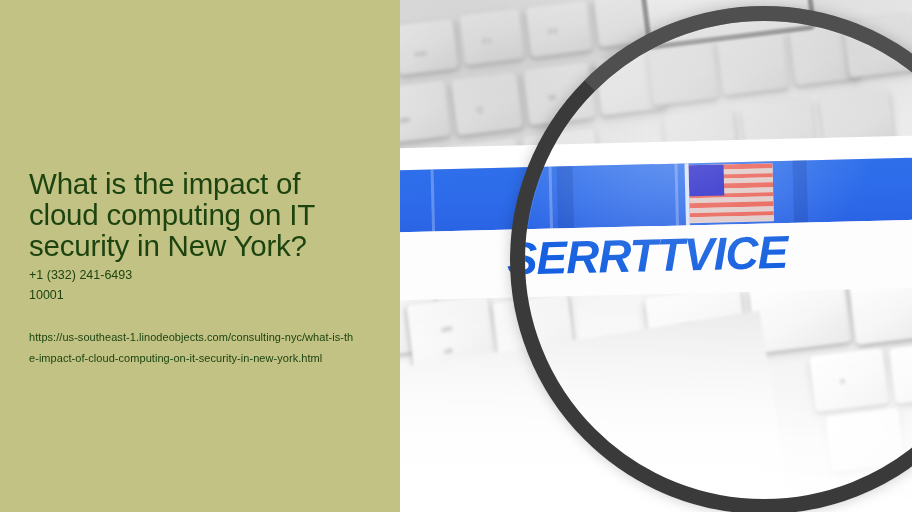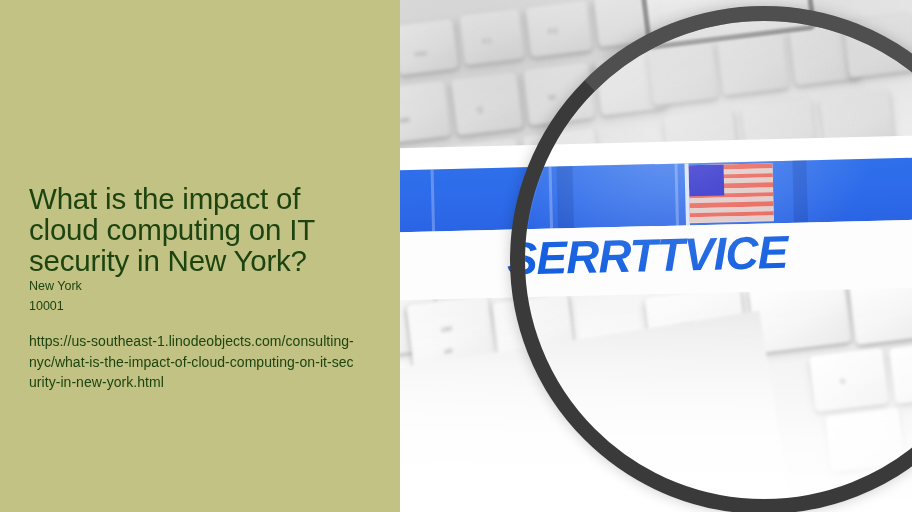--- a/index.html
+++ b/index.html
@@ -28,21 +28,21 @@
     width: 400px;
     height: 512px;
     flex: 0 0 400px;
     background: #c2c284;
     overflow: hidden;
   }
 
   #text-stack {
     position: absolute;
     left: 29px;
-    top: 183px;
+    top: 168px;
     width: 345px;
   }
 
   #page-title {
     font-size: 29.5px;
     line-height: 31px;
     font-weight: 400;
     color: #1d4410;
     letter-spacing: -0.2px;
     margin: 0;
@@ -61,22 +61,22 @@
   .contact-line {
     font-size: 12.5px;
     line-height: 20px;
     color: #1d4410;
     letter-spacing: 0px;
   }
 
   #phone-number { margin-top: 4px; }
 
   #url-block {
-    margin-top: 15px;
-    font-size: 14px;
+    margin-top: 22px;
+    font-size: 11px;
     line-height: 20.5px;
     color: #1d4410;
     width: 330px;
     word-break: break-all;
     letter-spacing: 0.05px;
   }
 
   
   #photo-panel {
     position: relative;
@@ -283,23 +283,23 @@
 <div id="card">
 
   <div id="left-panel">
     <div id="text-stack">
 
       <h1 id="page-title">What is the impact of
 cloud computing on IT
 security in New York?</h1>
 
 
-
-
-      <div class="contact-line">New York</div>
+      <div id="phone-number" class="contact-line">+1 (332) 241-6493</div>
+
+
 
       <div class="contact-line">10001</div>
 
       <div id="url-block">https://us-southeast-1.linodeobjects.com/consulting-nyc/what-is-the-impact-of-cloud-computing-on-it-security-in-new-york.html</div>
     </div>
   </div>
 
   <div id="photo-panel">
 
     <div class="kb-base"></div>

